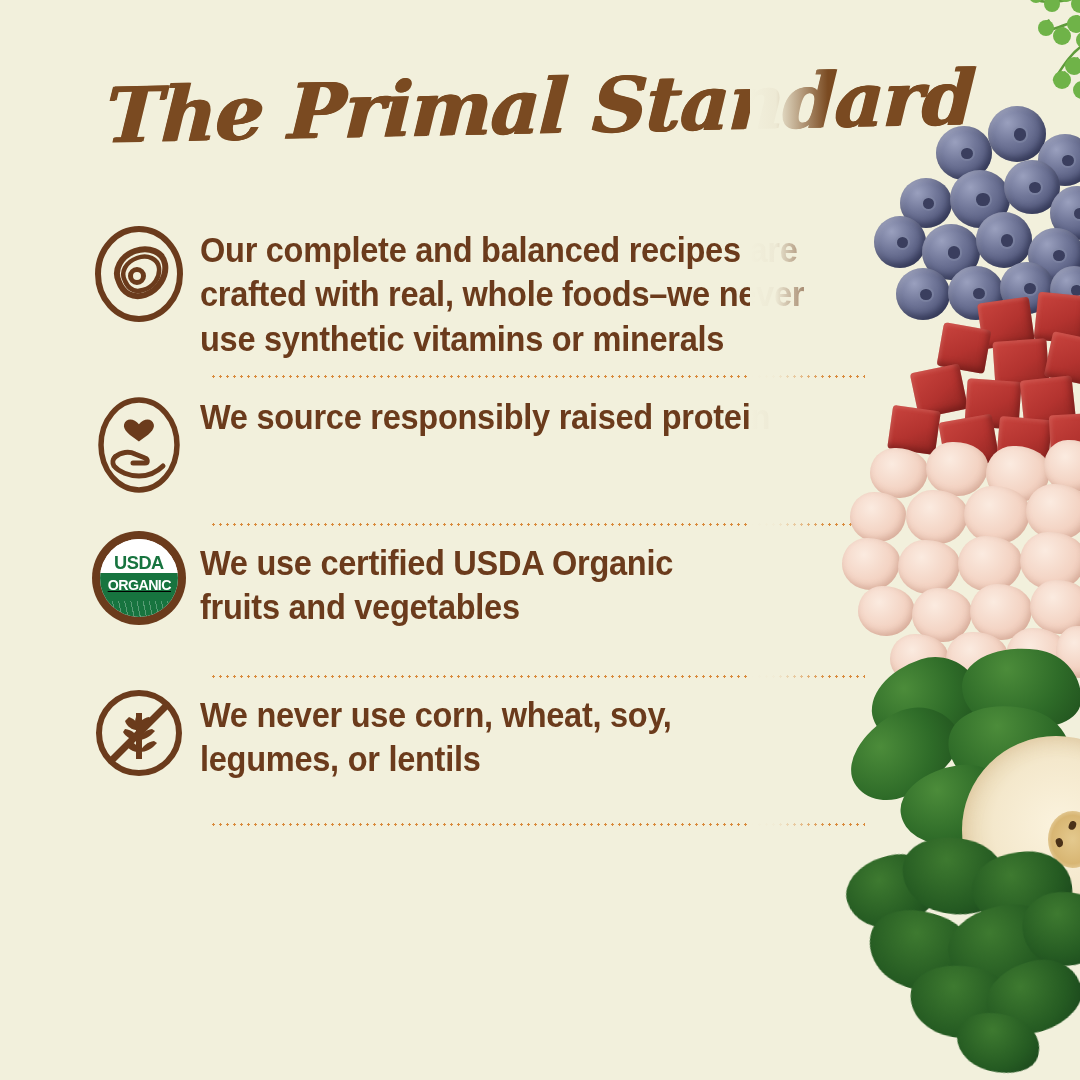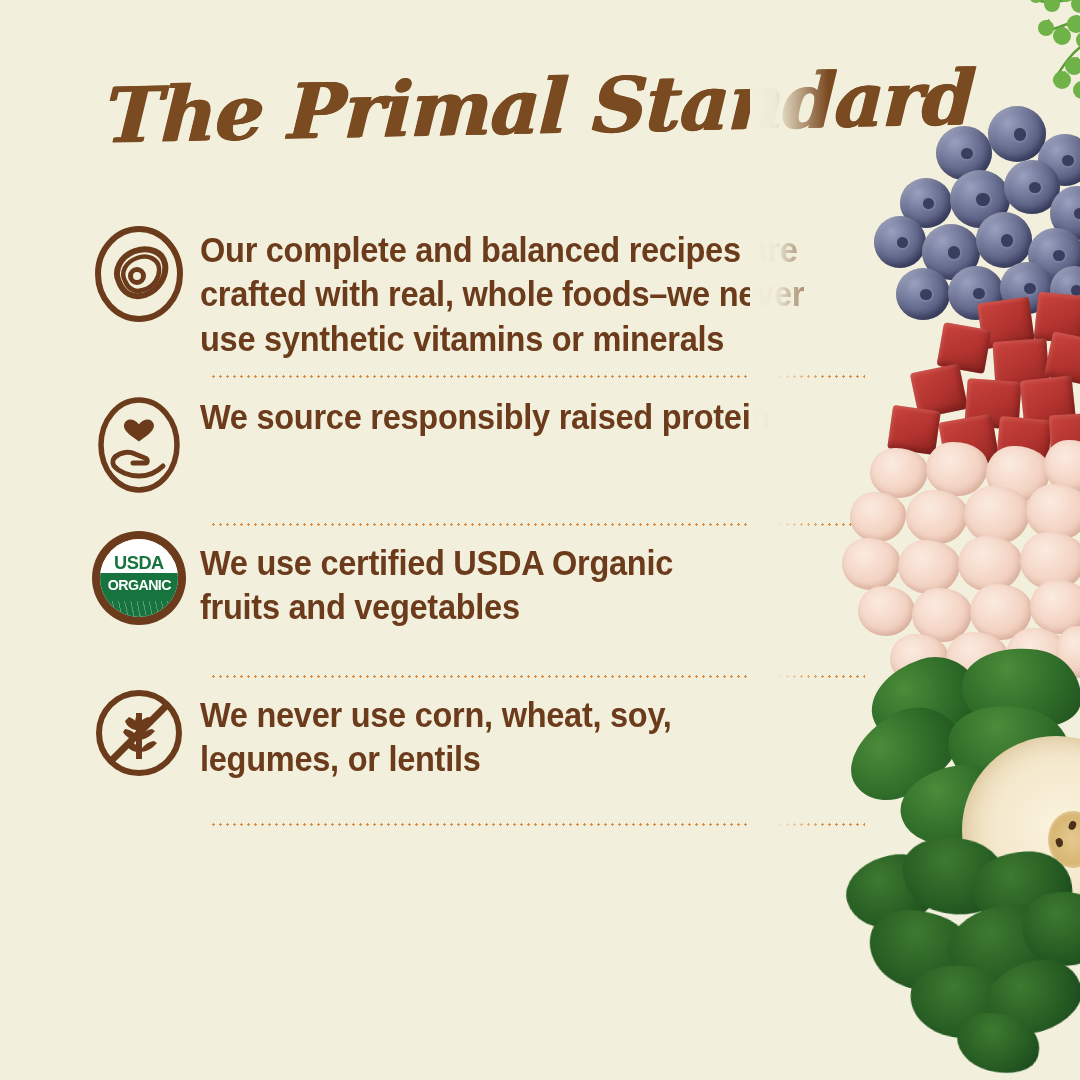--- a/index.html
+++ b/index.html
@@ -148,20 +148,21 @@
     transform: scaleX(0.96);
   }
   .usda-bot {
     flex: 1;
     background: #17743F;
     display: flex;
     align-items: flex-start;
     justify-content: center;
     padding-top: 4px;
     position: relative;
+    text-decoration: underline;
   }
   .usda-bot span {
     color: #FFFFFF;
     font-family: "Liberation Sans", sans-serif;
     font-weight: 700;
     font-size: 15px;
     letter-spacing: -0.6px;
     line-height: 1;
     transform: scaleX(0.95);
     z-index: 2;

